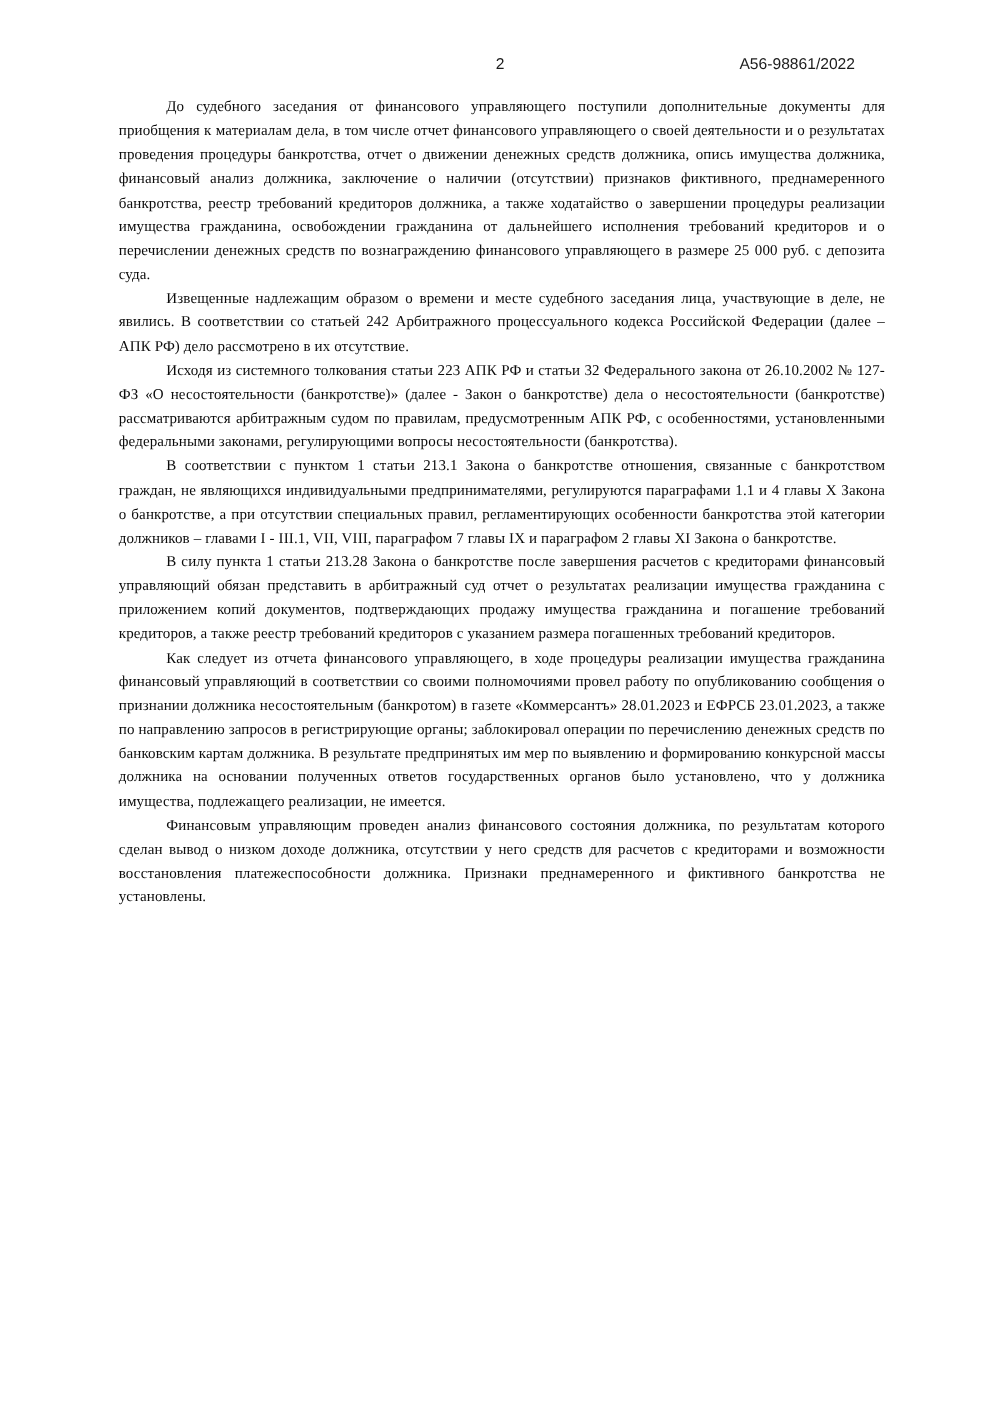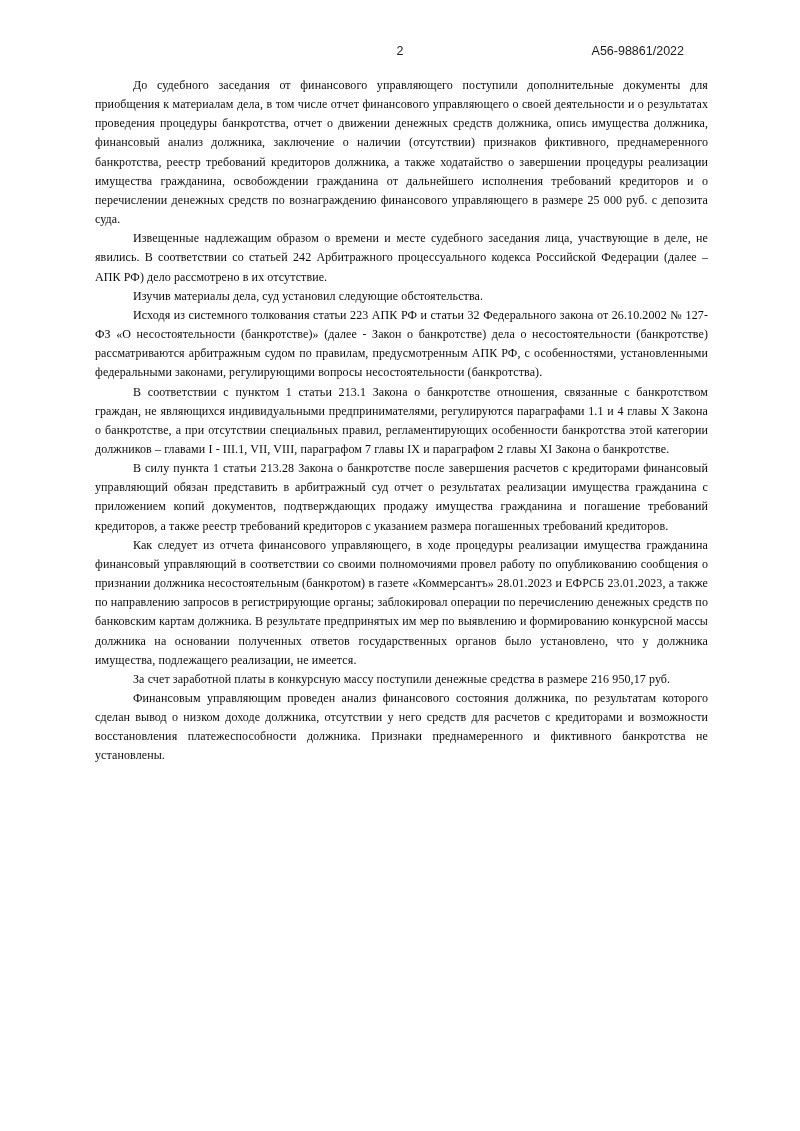--- a/index.html
+++ b/index.html
@@ -61,22 +61,20 @@
 <div class="page">
 
   <div class="header">
     <span class="page-number">2</span>
     <span class="case-number">А56-98861/2022</span>
   </div>
 
   <div class="doc-body">
     <p>До судебного заседания от финансового управляющего поступили дополнительные документы для приобщения к материалам дела, в том числе отчет финансового управляющего о своей деятельности и о результатах проведения процедуры банкротства, отчет о движении денежных средств должника, опись имущества должника, финансовый анализ должника, заключение о наличии (отсутствии) признаков фиктивного, преднамеренного банкротства, реестр требований кредиторов должника, а также ходатайство о завершении процедуры реализации имущества гражданина, освобождении гражданина от дальнейшего исполнения требований кредиторов и о перечислении денежных средств по вознаграждению финансового управляющего в размере 25&nbsp;000 руб. с  депозита суда.</p>
     <p>Извещенные надлежащим образом о времени и месте судебного заседания лица, участвующие в деле, не явились. В соответствии со статьей 242 Арбитражного процессуального кодекса Российской Федерации (далее – АПК РФ) дело рассмотрено в их отсутствие.</p>
-    <p>Изучив материалы дела, суд установил следующие обстоятельства.</p>
     <p>Исходя из системного толкования статьи 223 АПК РФ и статьи 32 Федерального закона от 26.10.2002 № 127-ФЗ «О несостоятельности (банкротстве)» (далее - Закон о банкротстве) дела о несостоятельности (банкротстве) рассматриваются арбитражным судом по правилам, предусмотренным АПК РФ, с особенностями, установленными федеральными законами, регулирующими вопросы несостоятельности (банкротства).</p>
     <p>В соответствии с пунктом 1 статьи 213.1 Закона о банкротстве отношения, связанные с банкротством граждан, не являющихся индивидуальными предпринимателями, регулируются параграфами 1.1 и 4 главы X Закона о банкротстве, а при отсутствии специальных правил, регламентирующих особенности банкротства этой категории должников – главами I - III.1, VII, VIII, параграфом 7 главы IX и параграфом 2 главы XI Закона о банкротстве.</p>
     <p>В силу пункта 1 статьи 213.28 Закона о банкротстве после завершения расчетов с кредиторами финансовый управляющий обязан представить в арбитражный суд отчет о результатах реализации имущества гражданина с приложением копий документов, подтверждающих продажу имущества гражданина и погашение требований кредиторов, а также реестр требований кредиторов с указанием размера погашенных требований кредиторов.</p>
     <p>Как следует из отчета финансового управляющего, в ходе процедуры реализации имущества гражданина финансовый управляющий в соответствии со своими полномочиями провел работу по опубликованию сообщения о признании должника несостоятельным (банкротом) в газете «Коммерсантъ» 28.01.2023 и ЕФРСБ 23.01.2023, а также по направлению запросов в регистрирующие органы; заблокировал операции по перечислению денежных средств по банковским картам должника. В результате предпринятых им мер по выявлению и формированию конкурсной массы должника на основании полученных ответов государственных органов было установлено, что у должника имущества, подлежащего реализации, не имеется.</p>
-    <p>За счет заработной платы в конкурсную массу поступили денежные средства в размере 216&nbsp;950,17 руб.</p>
     <p>Финансовым управляющим проведен анализ финансового состояния должника, по результатам которого сделан вывод о низком доходе должника, отсутствии у него средств для расчетов с кредиторами и возможности восстановления платежеспособности должника. Признаки преднамеренного и фиктивного банкротства не установлены.</p>
   </div>
 
 </div>
 
 </body></html>

